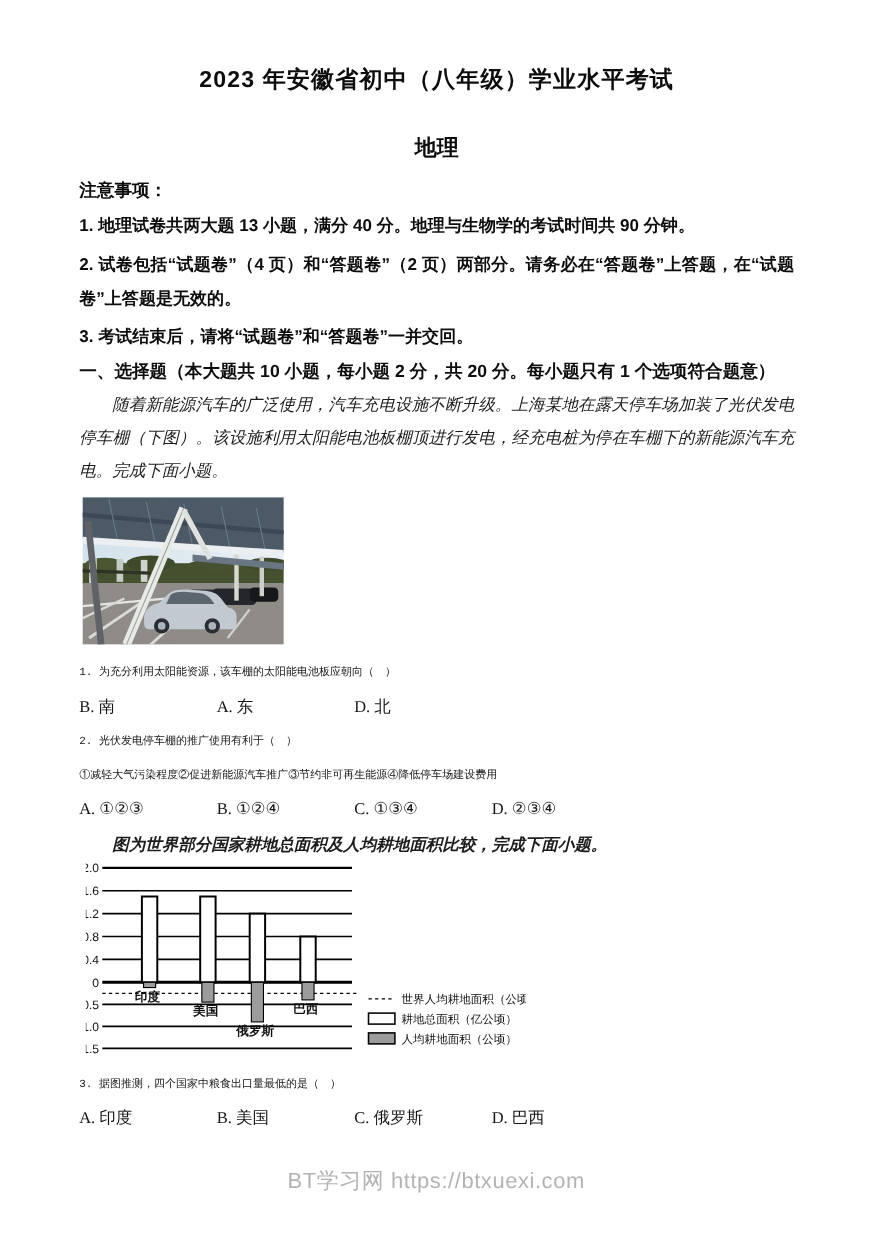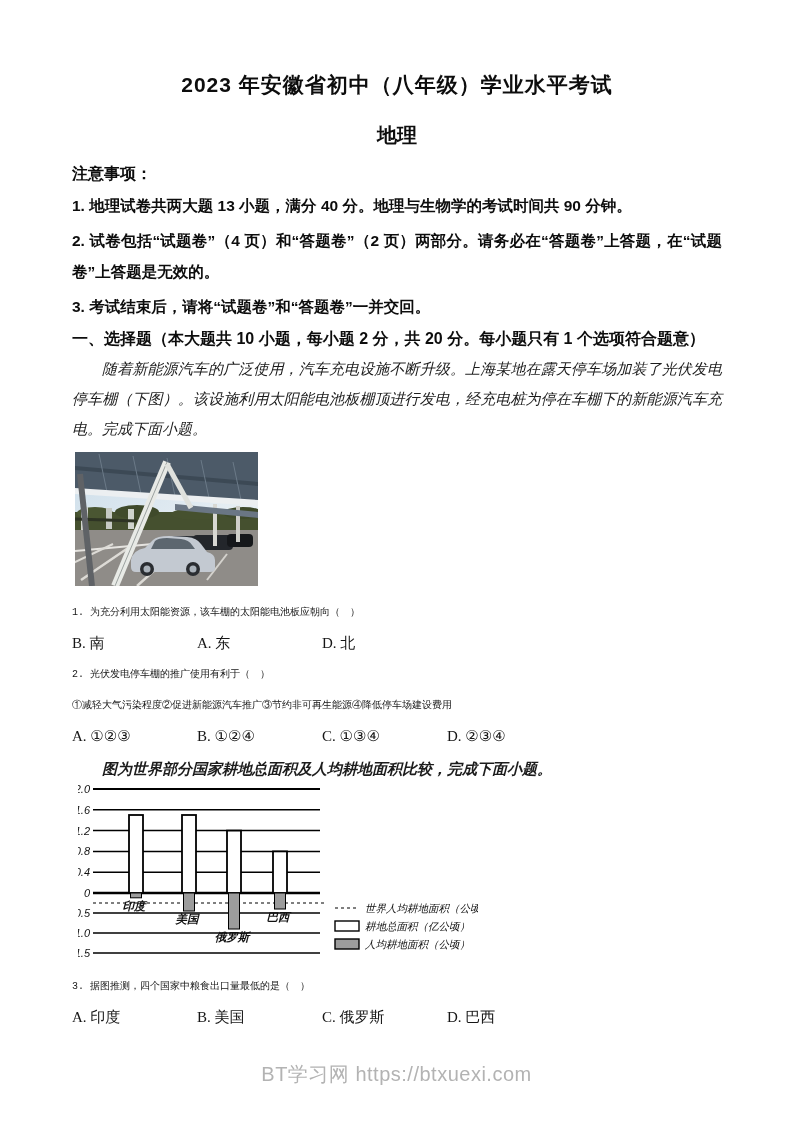--- a/index.html
+++ b/index.html
@@ -1,29 +1,29 @@
 <!DOCTYPE html>
 <html><head>
 <meta charset="utf-8">
 <style>
   html,body { margin:0; padding:0; background:#e9e9e9; }
   .page {
     position:relative; width:793px; height:1122px; margin:0 auto;
     background:#ffffff; overflow:hidden; color:#161616;
     font-family:"Liberation Serif","DejaVu Serif",serif;
   }
-  .content { position:absolute; left:72px; top:70px; width:650px; }
+  .content { position:absolute; left:72px; top:58px; width:650px; }
 
   .title {
     margin:0; font-family:"Liberation Sans","DejaVu Sans",sans-serif;
     font-size:21px; line-height:30px; font-weight:700; text-align:center;
     letter-spacing:1px; color:#0d0d0d;
   }
   .subject {
-    margin:20px 0 0 0; font-family:"Liberation Sans","DejaVu Sans",sans-serif;
+    margin:32px 0 0 0; font-family:"Liberation Sans","DejaVu Sans",sans-serif;
     font-size:20px; line-height:30px; font-weight:700; text-align:center; color:#0d0d0d;
   }
   .notice-heading {
     margin-top:12px; font-family:"Liberation Sans","DejaVu Sans",sans-serif;
     font-size:16px; line-height:24px; font-weight:700; color:#0d0d0d;
   }
   .notice-item {
     margin:4px 0 0 0; font-family:"Liberation Sans","DejaVu Sans",sans-serif;
     font-size:15.5px; line-height:31px; font-weight:700; color:#0d0d0d;
     text-align:justify;
@@ -37,21 +37,21 @@
     color:#1c1c1c; text-indent:2em; text-align:justify;
   }
   .photo-wrap { margin:8px 0 0 3px; width:183px; height:134px; }
   .q-line { margin:12px 0 0 0; font-size:10px; line-height:29px;font-family:Liberation Mono, monospace; }
   .q-line + .q-line, .opt-row + .q-line { margin-top:2px; }
   .q-num { margin-right:6px; }
   .opt-row { display:flex; margin:2px 0 0 0; font-size:15px; line-height:29px; }
   .opt-row span { width:125px; flex:0 0 auto; }
   .opt-row span:last-child { width:auto; }
   .chart-intro { margin-top:4px; line-height:28px;font-weight:bold; }
-  #chart { margin:0 0 0 6px; width:400px; height:185px;font-style:italic; }
+  #chart { margin:0 0 0 6px; width:400px; height:185px; }
   .q3-line { margin-top:4px; }
   .footer {
     position:absolute; left:0; right:0; top:1060px; text-align:center;
     font-family:"Liberation Sans","DejaVu Sans",sans-serif;
     font-size:20px; line-height:28px; color:#b3b3b3; letter-spacing:0.5px;
   }
 </style>
 </head>
 <body>
 

